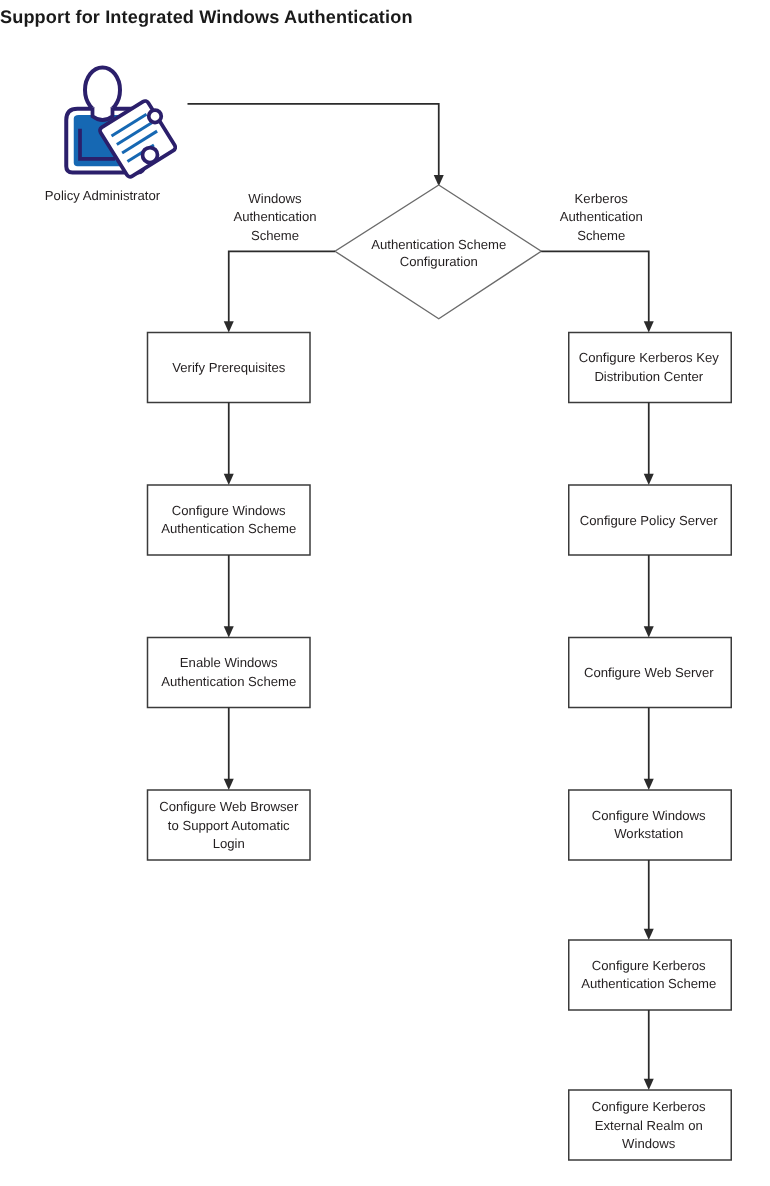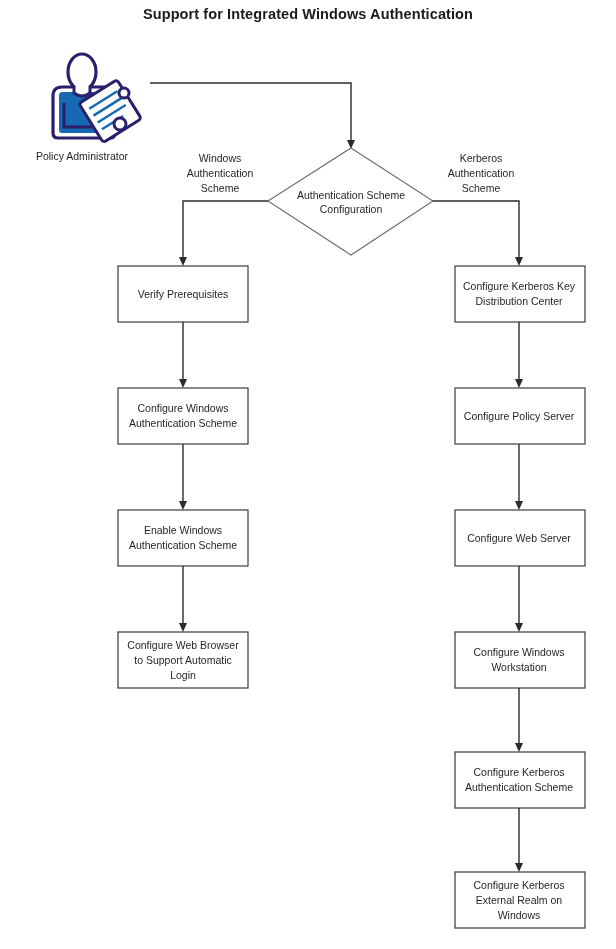--- a/index.html
+++ b/index.html
@@ -68,21 +68,21 @@
     font-family: "Liberation Sans", sans-serif;
     font-size: 10.5px;
     fill: #231f20;
     text-anchor: middle;
   }
   .title-text {
     position: absolute;
     top: 6px;
     left: 0;
     width: 616px;
-    text-align: center;
+    text-align: left;
     font-family: "Liberation Sans", sans-serif;
     font-size: 14.5px;
     font-weight: bold;
     color: #1a1a1a;
     letter-spacing: 0.1px;
   }
 </style>
 </head>
 <body>
 

